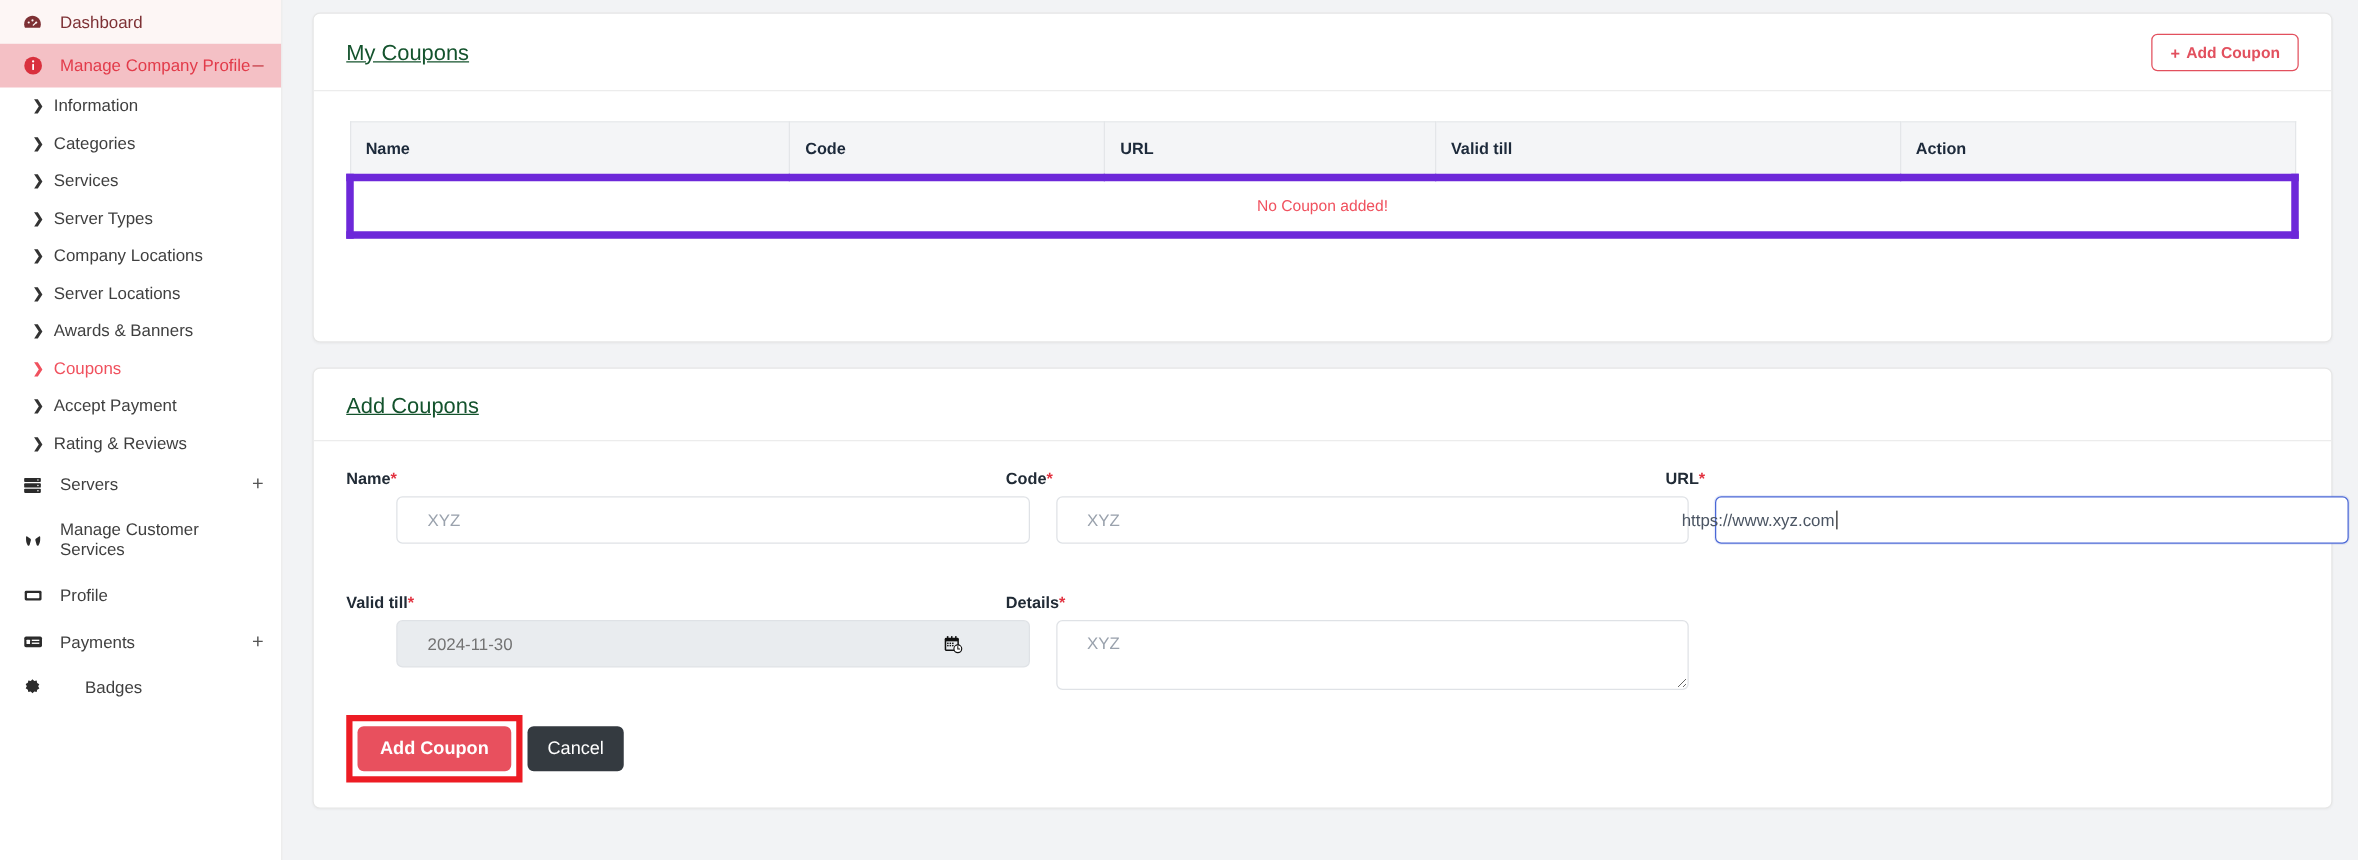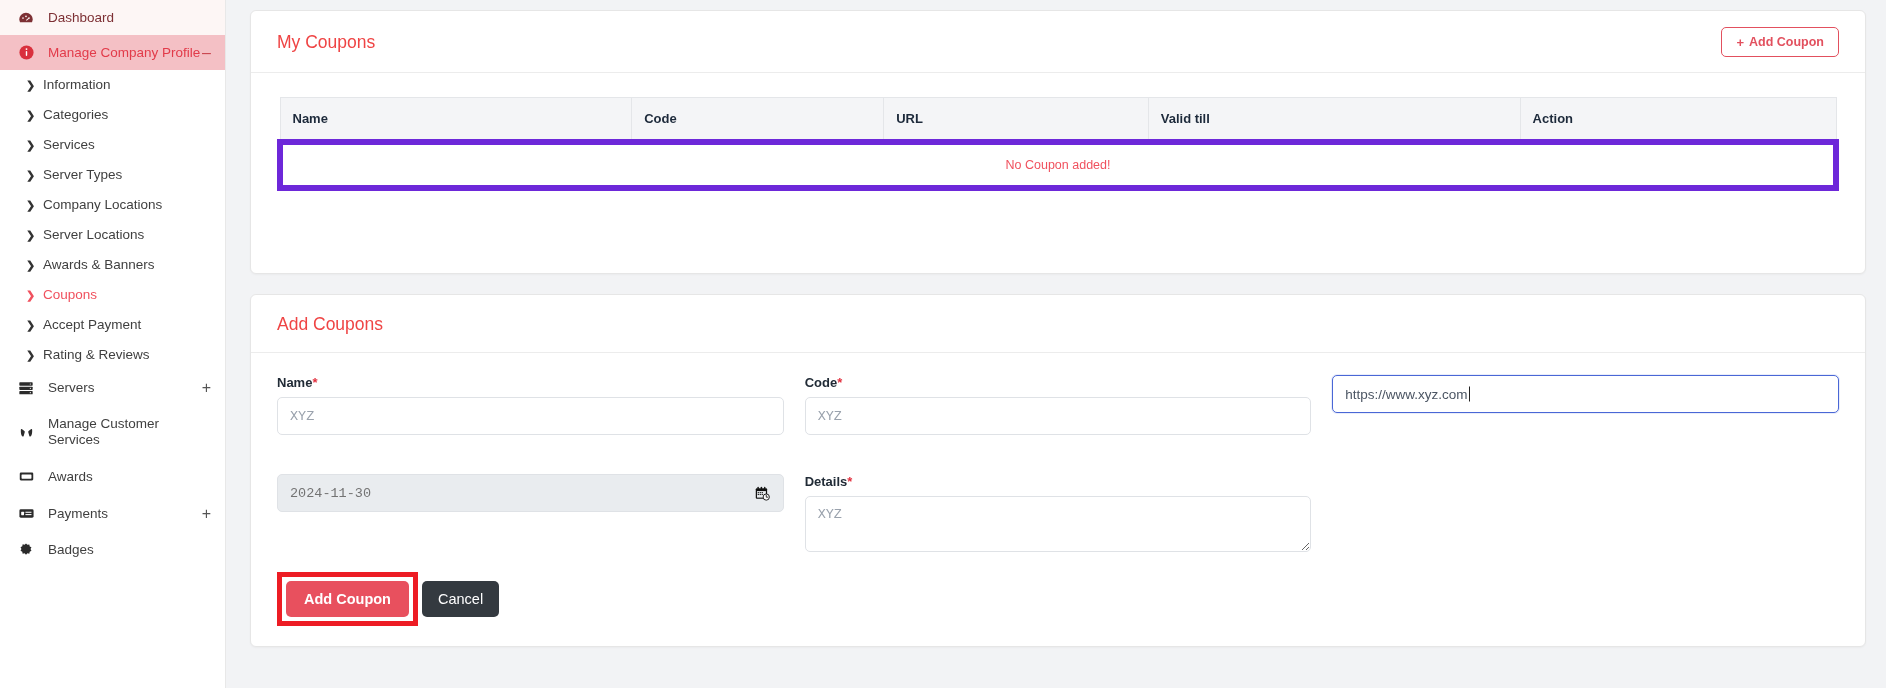--- a/index.html
+++ b/index.html
@@ -126,22 +126,23 @@
     display: flex;
     align-items: center;
     justify-content: space-between;
     padding: 16px 26px 15px 26px;
     border-bottom: 1px solid #ececec;
     min-height: 58px;
   }
 
   .card-title {
     font-size: 17.5px;
-    color: #ef4444;
+    color: #14532d;
     font-weight: 400;
+    text-decoration: underline;
   }
 
   .btn-add-coupon {
     border: 1px solid #e2505e;
     color: #e2505e;
     background: #fff;
     border-radius: 5px;
     font-size: 12.5px;
     font-weight: bold;
     padding: 7px 14px;
@@ -201,26 +202,27 @@
     color: #212b36;
     margin-bottom: 7px;
   }
   .req { color: #e2313f; font-weight: bold; }
 
   .input {
     width: 100%;
     height: 38px;
     border: 1px solid #dfe2e6;
     border-radius: 5px;
-    padding: 8px 12px;
+    padding: 8px 24px;
     font-size: 13.5px;
     color: #3c4450;
     background: #fff;
-    font-family: Liberation Mono, monospace;
+    font-family: Liberation Sans, sans-serif;
     outline: none;
+    margin-left: 40px;
   }
   .input::placeholder { color: #9aa2ad; }
 
   .input.focused {
     border: 1px solid #4a67d6;
     box-shadow: 0 0 0 1px rgba(74,103,214,0.12);
     color: #3c4450;
   }
 
   .date-wrap { position: relative; }
@@ -409,37 +411,37 @@
       <span class="nav-label" style="max-width:140px;">Manage Customer Services</span>
     </div>
 
     <div class="nav-row" style="padding-top:10px;padding-bottom:10px;">
       <span class="nav-ico">
         <svg width="17" height="17" viewBox="0 0 24 24" fill="#2b2b2b">
           <rect x="2.5" y="6.5" width="19" height="11" rx="1.6"></rect>
           <rect x="5" y="9" width="14" height="6" rx="0.8" fill="#fff"></rect>
         </svg>
       </span>
-      <span class="nav-label">Awards</span>
+      <span class="nav-label">Profile</span>
     </div>
 
     <div class="nav-row" style="padding-top:10px;padding-bottom:10px;">
       <span class="nav-ico">
         <svg width="17" height="17" viewBox="0 0 24 24" fill="#2b2b2b">
           <rect x="2" y="6" width="20" height="12" rx="2"></rect>
           <rect x="4.5" y="9.5" width="4" height="5" rx="0.6" fill="#fff"></rect>
           <rect x="10.5" y="9.5" width="8.5" height="1.5" fill="#fff"></rect>
           <rect x="10.5" y="12.8" width="8.5" height="1.5" fill="#fff"></rect>
         </svg>
       </span>
       <span class="nav-label">Payments</span>
       <span class="nav-toggle">+</span>
     </div>
 
-    <div class="nav-row" style="padding-top:10px;padding-bottom:10px;">
+    <div class="nav-row" style="padding-top:10px;padding-bottom:10px;gap:20px;">
       <span class="nav-ico">
         <svg width="16" height="16" viewBox="0 0 24 24" fill="#2b2b2b">
           <path d="M12 2.2l2.1 2.1 2.9-.6.6 2.9 2.6 1.4-1.4 2.6 1.4 2.6-2.6 1.4-.6 2.9-2.9-.6L12 19l-2.1-2.1-2.9.6-.6-2.9L3.8 13l1.4-2.6L3.8 7.8l2.6-1.4.6-2.9 2.9.6z"></path>
         </svg>
       </span>
       <span class="nav-label">Badges</span>
     </div>
 
   </nav>
 
@@ -488,30 +490,36 @@
           </div>
 
           <div class="field">
             <label class="field-label">
               <span>Code</span><span class="req">*</span>
             </label>
             <input class="input" type="text" placeholder="XYZ" style="">
           </div>
 
           <div class="field">
+            <label class="field-label">
+              <span>URL</span><span class="req">*</span>
+            </label>
             <div class="url-value-wrap">
               <input class="input focused" type="text" style="color: transparent; caret-color: transparent;" value="https://www.xyz.com">
               <span class="fake-url">
                   <span>https://www.xyz.com</span>
                   <span class="caret"></span>
                 </span>
             </div>
           </div>
 
           <div class="field">
+            <label class="field-label">
+              <span>Valid till</span><span class="req">*</span>
+            </label>
             <div class="date-wrap">
               <input class="input date" type="text" readonly="" value="2024-11-30" style="">
               <span class="cal-icon">
                 <svg width="17" height="17" viewBox="0 0 24 24" fill="#111">
                   <rect x="2.5" y="4.5" width="16" height="15" rx="1.6"></rect>
                   <rect x="4.2" y="8.6" width="12.6" height="9.2" fill="#e9ecef"></rect>
                   <rect x="5" y="2.4" width="1.7" height="3.4" rx="0.8"></rect>
                   <rect x="9.6" y="2.4" width="1.7" height="3.4" rx="0.8"></rect>
                   <rect x="14.2" y="2.4" width="1.7" height="3.4" rx="0.8"></rect>
                   <rect x="5.2" y="10" width="1.7" height="1.6"></rect>

